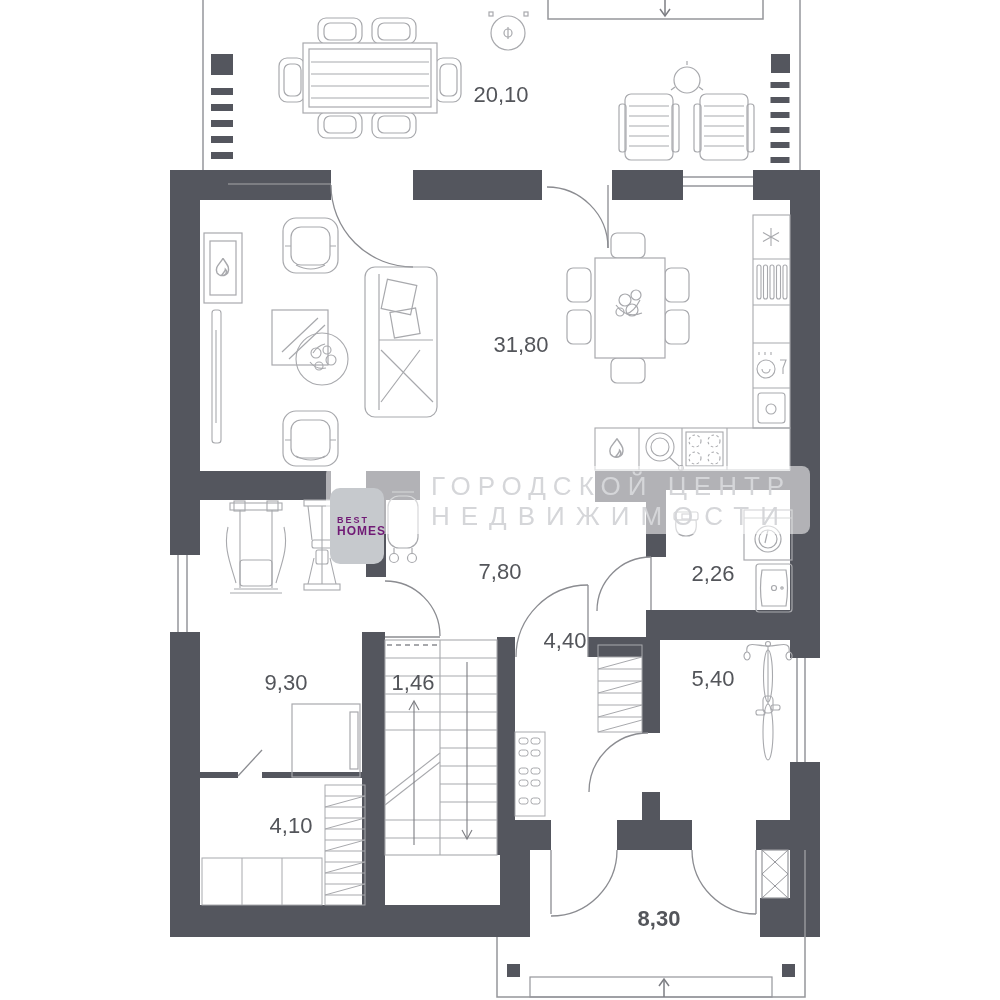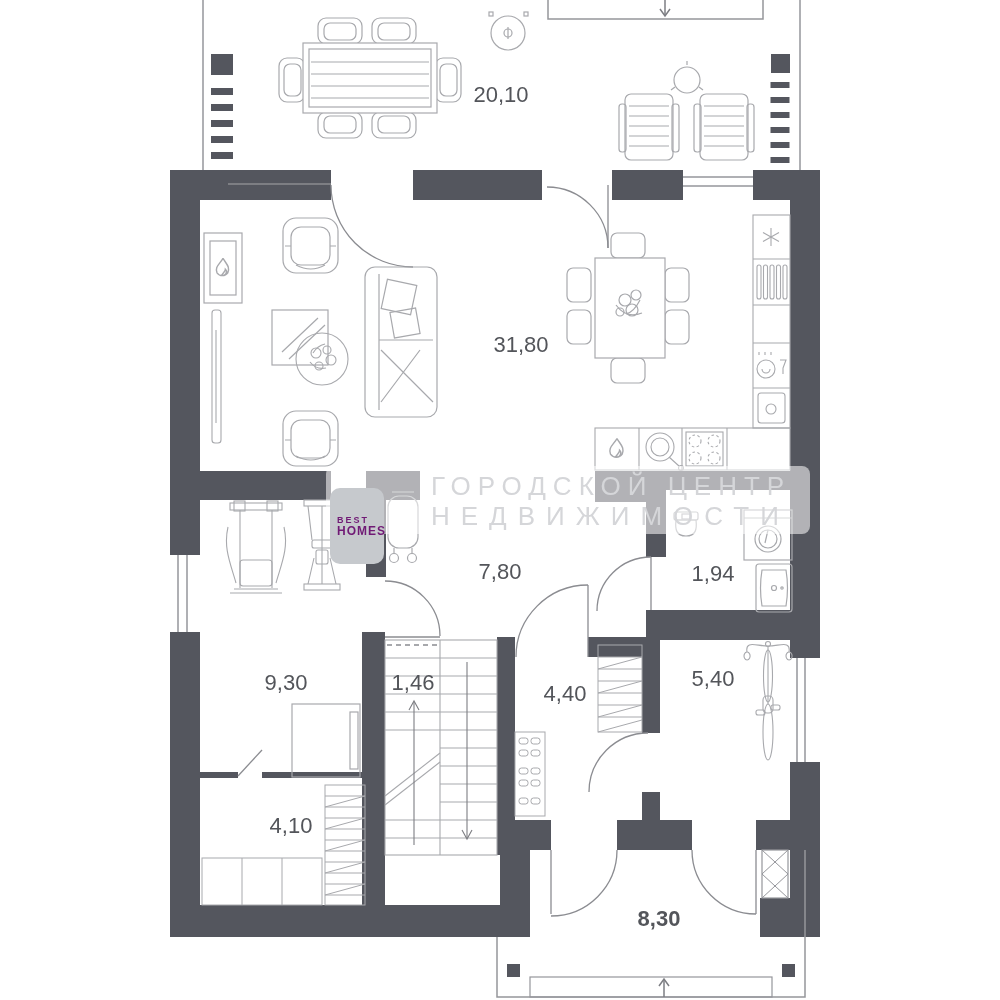--- a/index.html
+++ b/index.html
@@ -388,20 +388,20 @@
 <div class="wm-logo">
   <span class="l1">BEST</span>
   <span class="l2">HOMES</span>
 </div>
 <div class="wm-text wm1">ГОРОДСКОЙ ЦЕНТР</div>
 <div class="wm-text wm2">НЕДВИЖИМОСТИ</div>
 
 <div class="room-label" style="left:501px;top:95px;">20,10</div>
 <div class="room-label" style="left:500px;top:345px;margin-left:21px;">31,80</div>
 <div class="room-label" style="left:500px;top:572px;text-align:right;">7,80</div>
-<div class="room-label" style="left:713px;top:574px;">1,94</div>
+<div class="room-label" style="left:713px;top:574px;">2,26</div>
 <div class="room-label" style="left:286px;top:683px;">9,30</div>
 <div class="room-label" style="left:413px;top:683px;">1,46</div>
-<div class="room-label" style="left:565px;top:694px;">4,40</div>
+<div class="room-label" style="left:565px;top:641px;">4,40</div>
 <div class="room-label" style="left:713px;top:679px;">5,40</div>
 <div class="room-label" style="left:291px;top:826px;">4,10</div>
 <div class="room-label" style="left:659px;top:919px;font-weight:bold;">8,30</div>
 </div>
 
 </body></html>

